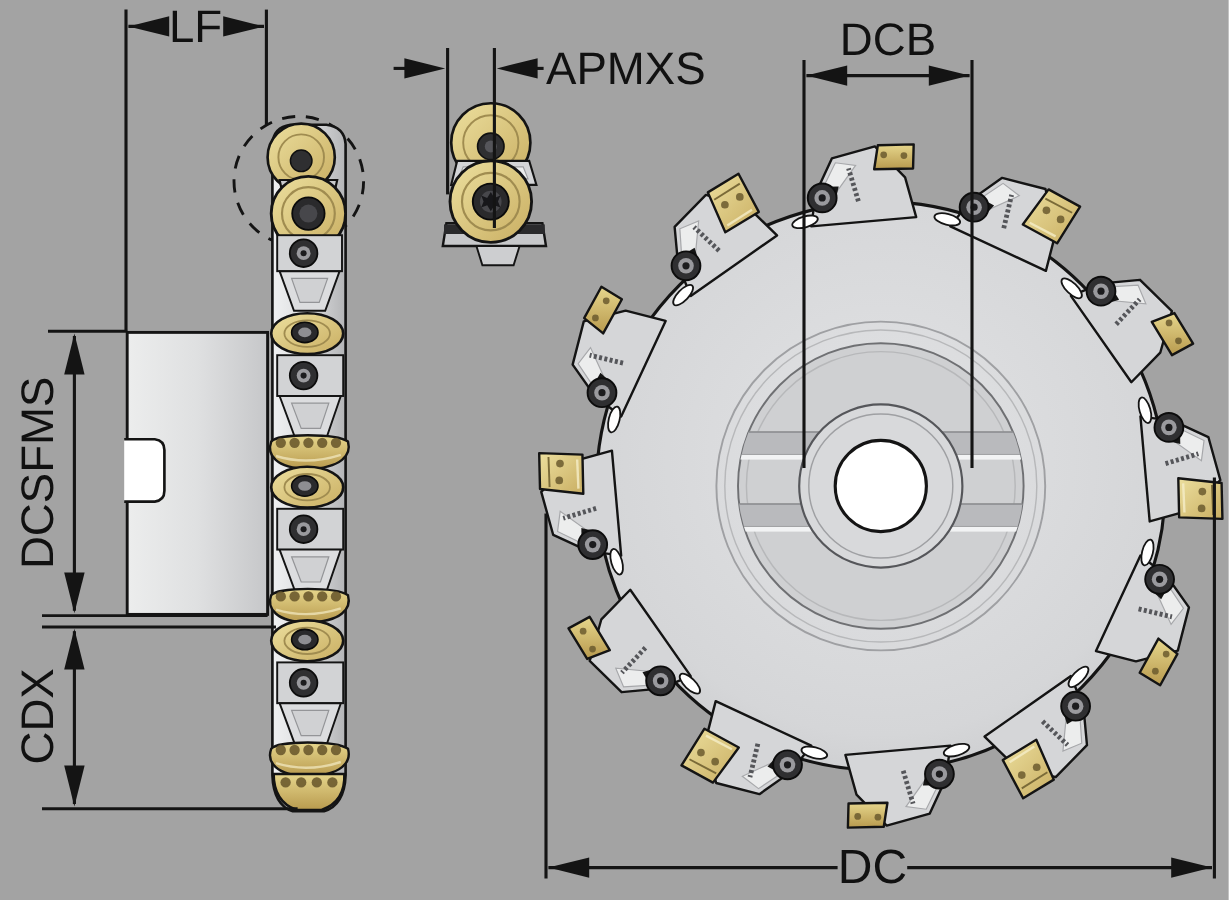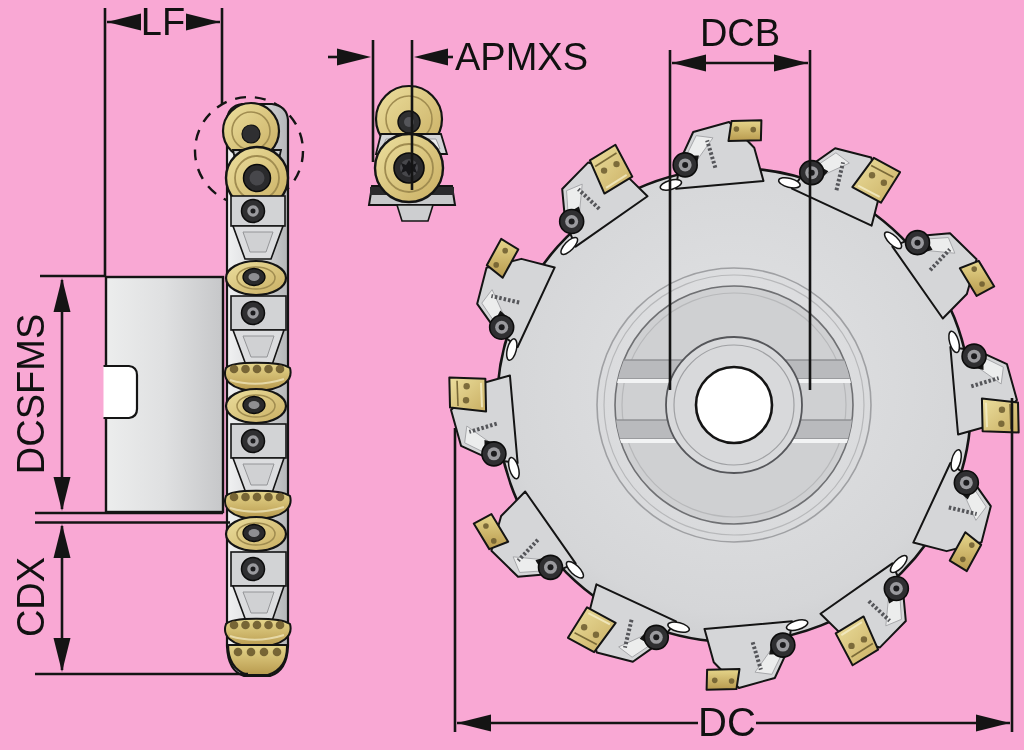--- a/index.html
+++ b/index.html
@@ -1,16 +1,16 @@
 <!DOCTYPE html>
 <html><head>
 <meta charset="utf-8">
 <style>
   html,body{margin:0;padding:0;background:#ffffff;}
-  .page{position:relative;width:1024px;height:750px;background:#f9a8d4;overflow:hidden;}
+  .page{position:relative;width:1024px;height:750px;background:#a3a3a3;overflow:hidden;}
   svg{display:block;}
   text{font-family:"Liberation Sans","DejaVu Sans",sans-serif;fill:#111;}
   .dimtxt{font-size:38px;}
   .dimline{stroke:#141414;stroke-width:2.6;fill:none;}
   .tick{stroke:#141414;stroke-width:2.4;fill:none;}
   .arr{fill:#141414;stroke:none;}
 </style>
 </head>
 <body>
 

